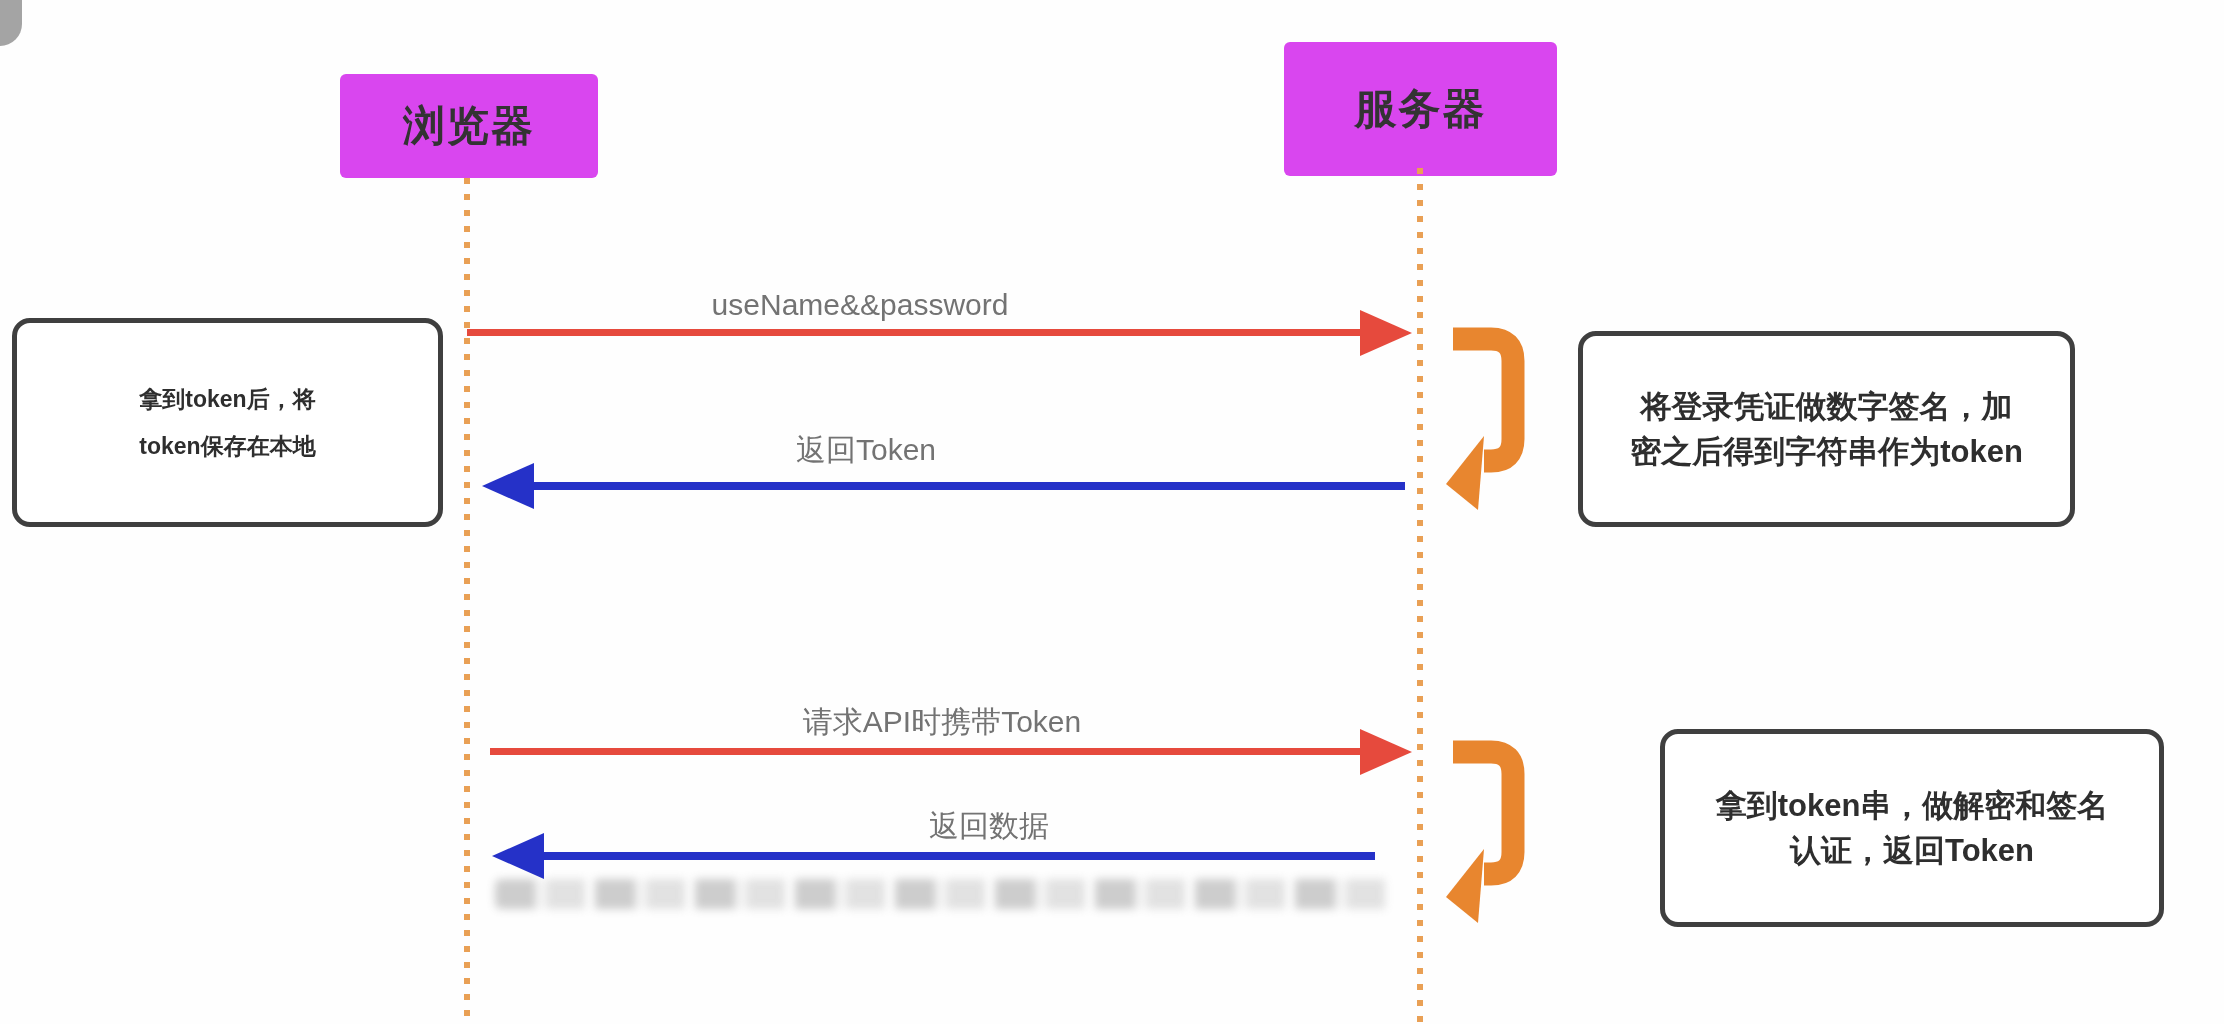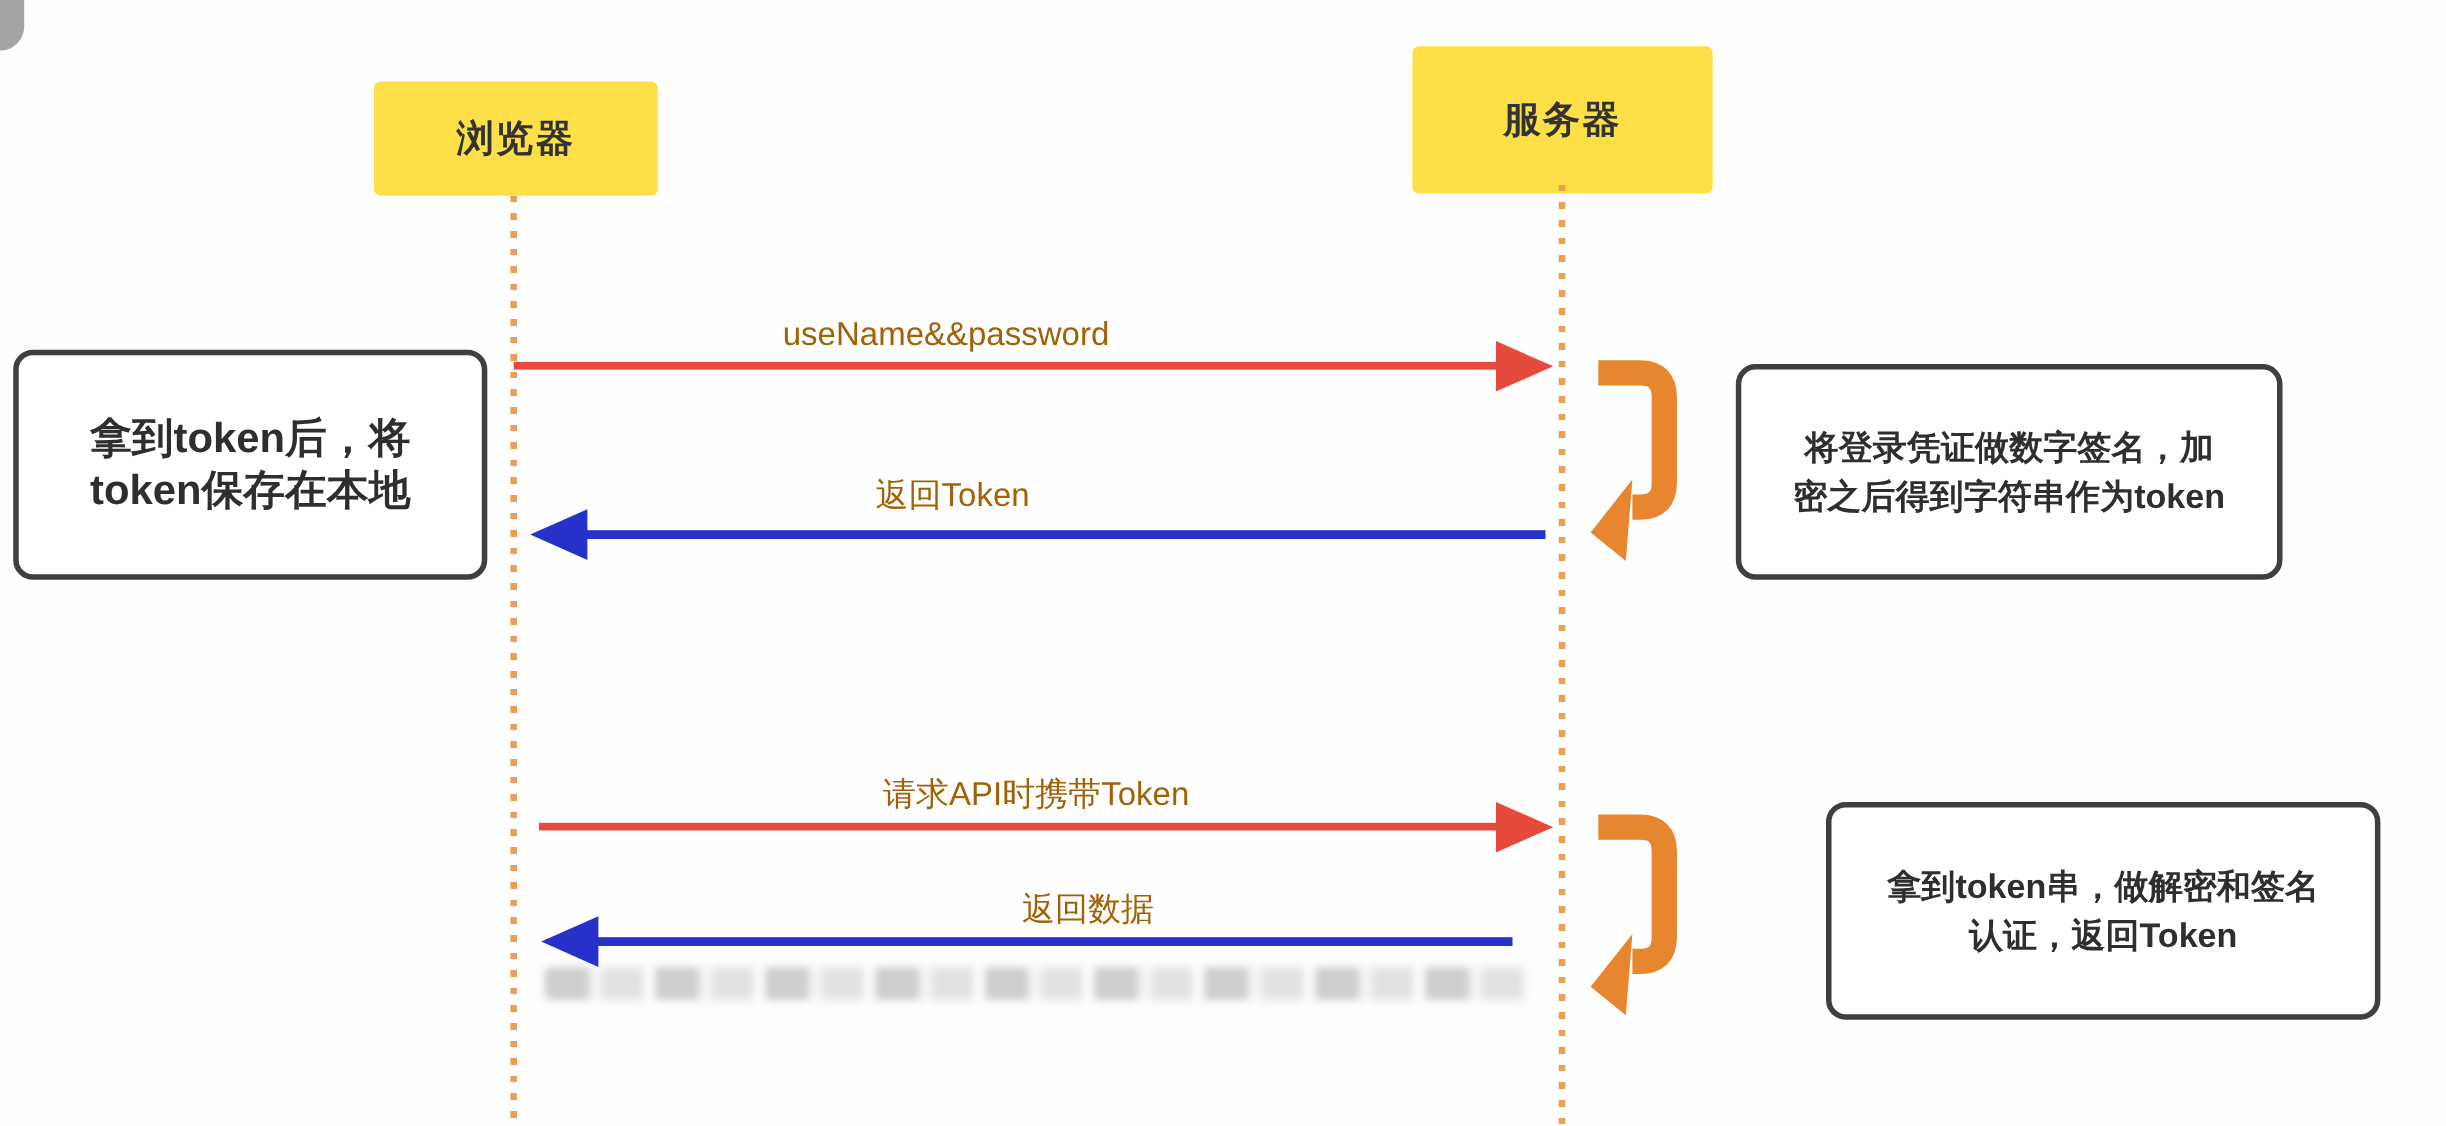--- a/index.html
+++ b/index.html
@@ -2,51 +2,51 @@
 <html><head>
 <meta charset="utf-8">
 <style>
   html,body{margin:0;padding:0;background:#fff;}
   .canvas{
     position:relative;width:2224px;height:1024px;background:#fefefe;
     overflow:hidden;font-family:"Liberation Sans","DejaVu Sans",sans-serif;
   }
   
   .actor-box{
-    position:absolute;background:#fde047;border-radius:6px;
+    position:absolute;background:#d946ef;border-radius:6px;
     display:flex;align-items:center;justify-content:center;
-    font-size:34px;font-weight:bold;color:#333;letter-spacing:2px;
+    font-size:42px;font-weight:bold;color:#333;letter-spacing:2px;
   }
   .actor-browser{left:340px;top:74px;width:258px;height:104px;}
   .actor-server{left:1284px;top:42px;width:273px;height:134px;}
   
   .lifeline{
     position:absolute;width:6px;
     background:repeating-linear-gradient(180deg,#E9A055 0 6px,rgba(0,0,0,0) 6px 16px);
   }
   .lifeline-browser{left:464px;top:178px;height:846px;}
   .lifeline-server{left:1417px;top:168px;height:856px;}
   
   .msg-line{position:absolute;}
   .line-red{background:#E64A3D;height:7px;}
   .line-blue{background:#2531C8;height:8px;}
   .head{position:absolute;width:0;height:0;border-top:23px solid transparent;border-bottom:23px solid transparent;}
   .head-right-red{border-left:52px solid #E64A3D;}
   .head-left-blue{border-right:52px solid #2531C8;}
   .msg-label{
     position:absolute;transform:translateX(-50%);white-space:nowrap;
-    font-size:30px;font-weight:500;color:#a16207;
+    font-size:30px;font-weight:500;color:#737373;
   }
   
   .note{
     position:absolute;background:#fff;border:5px solid #3F3F3F;border-radius:18px;
     display:flex;flex-direction:column;align-items:center;justify-content:center;
     text-align:center;color:#2e2e2e;font-weight:bold;
   }
-  .note-left{left:12px;top:318px;width:421px;height:199px;font-size:38px;line-height:47px;}
+  .note-left{left:12px;top:318px;width:421px;height:199px;font-size:23px;line-height:47px;}
   .note-right1{left:1578px;top:331px;width:487px;height:186px;font-size:31px;line-height:45px;}
   .note-right2{left:1660px;top:729px;width:494px;height:188px;font-size:31px;line-height:45px;}
   
   .loop{position:absolute;width:120px;height:200px;}
   .loop1{left:1438px;top:322px;}
   .loop2{left:1438px;top:735px;}
   
   .watermark{
     position:absolute;left:495px;top:879px;width:895px;height:30px;border-radius:6px;
     background:repeating-linear-gradient(90deg,

